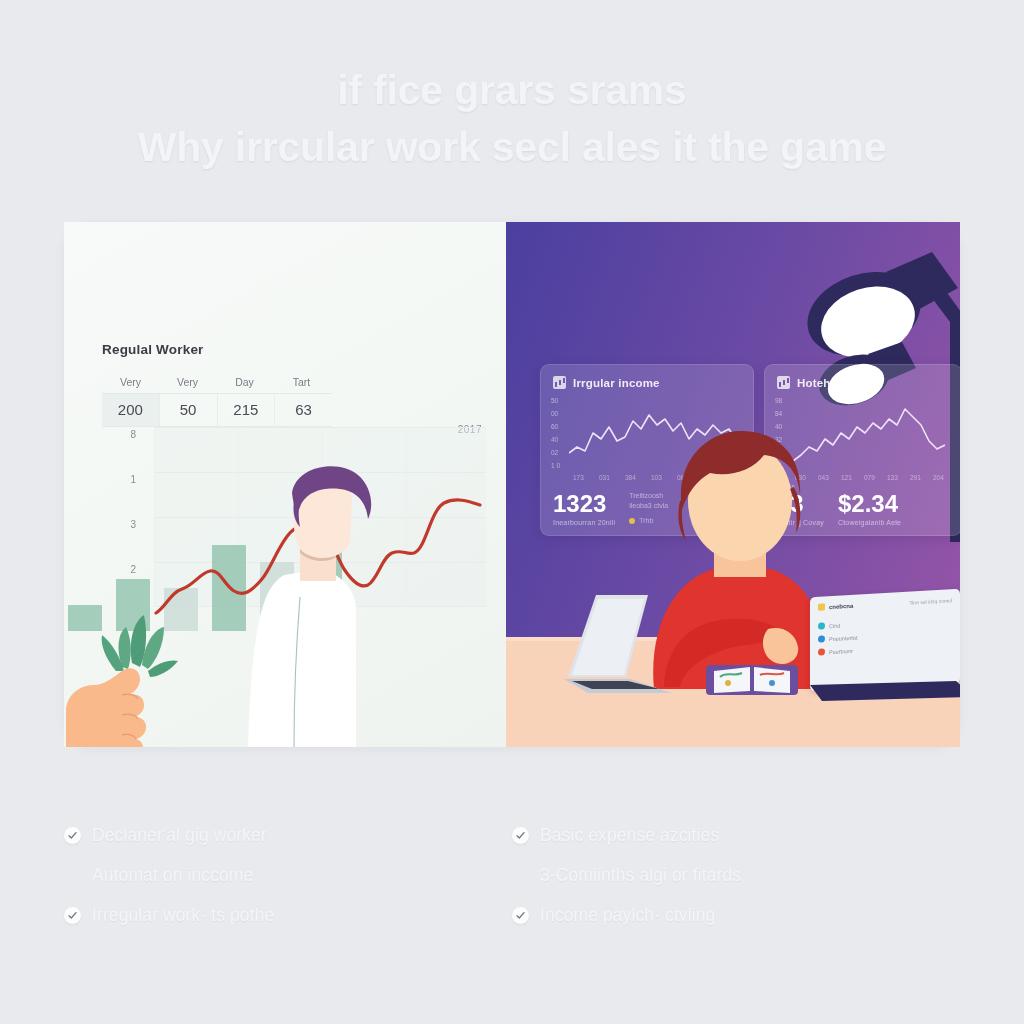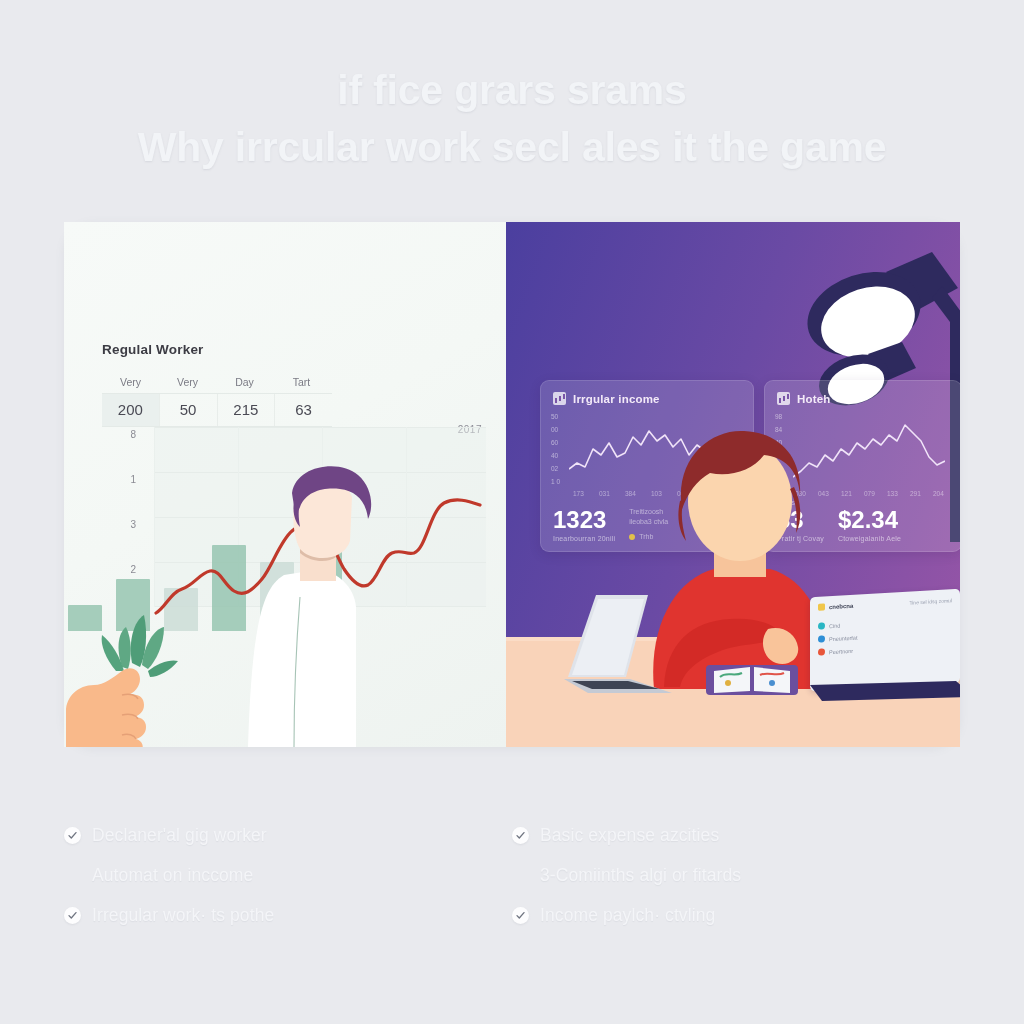--- a/index.html
+++ b/index.html
@@ -114,21 +114,20 @@
   .hand-plant{position:absolute;left:-8px;bottom:-8px;width:160px;height:150px;}
 
   
   .card{
     position:absolute;top:142px;height:170px;
     border-radius:9px;
     background:rgba(255,255,255,.14);
     border:1px solid rgba(255,255,255,.13);
     box-shadow:0 3px 12px rgba(40,20,70,.14);
     overflow:hidden;
-    margin-top:16px;
   }
   .card-a{left:34px;width:212px;}
   .card-b{left:258px;width:196px;}
   .card-hd{
     display:flex;align-items:center;gap:7px;
     padding:11px 0 0 12px;
   }
   .card-ico{
     width:13px;height:13px;border-radius:2px;
     background:rgba(255,255,255,.75);

